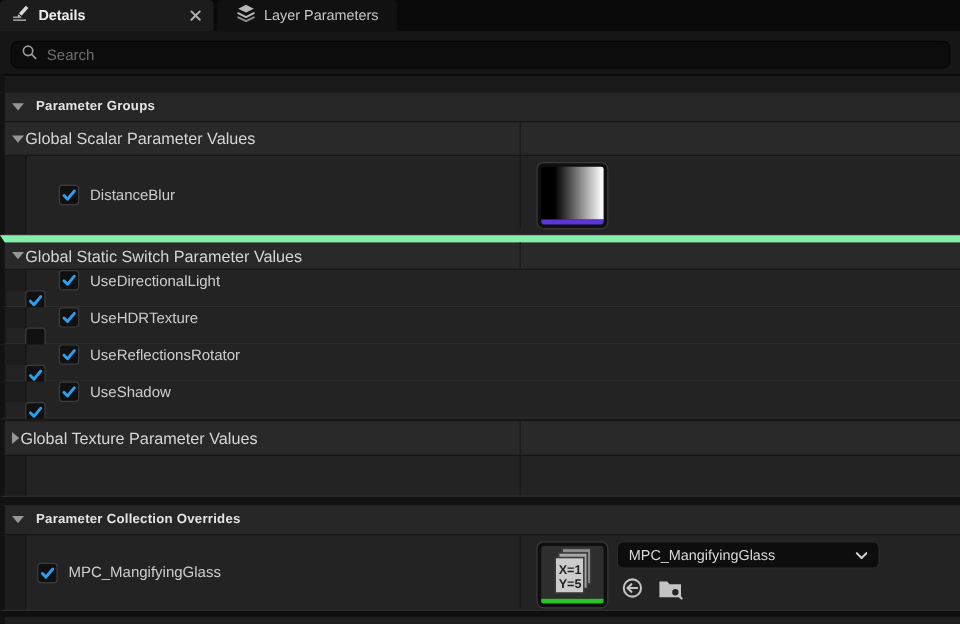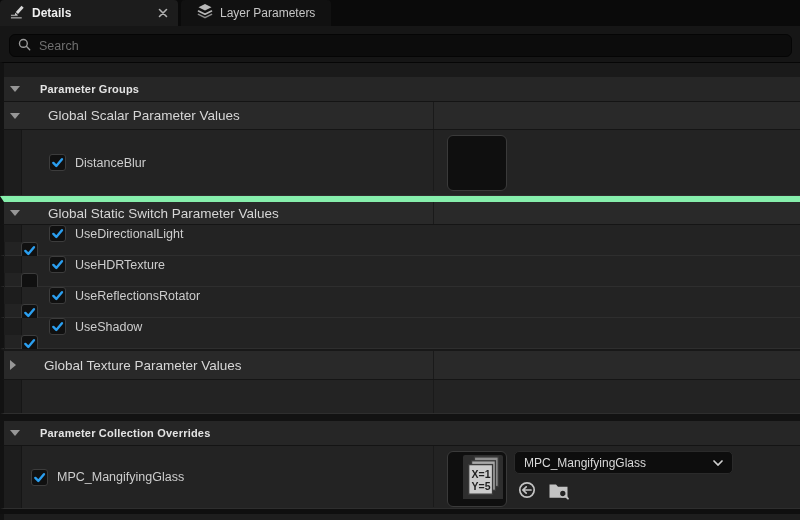--- a/index.html
+++ b/index.html
@@ -18,25 +18,25 @@
   
   .search-section { height:36px; background:#161616; padding:8px 8px 5px 9px; }
   .search-box { height:23px; background:#0c0c0c; border:1px solid #050505; border-radius:6px;
                 display:flex; align-items:center; padding:0 8px; gap:8px; }
   .search-placeholder { font-size:12.5px; color:#6f6f6f; }
 
   .gap-band { height:15px; background:#1a1a1a; border-top:1px solid #060606; border-left:4px solid #121212; }
 
   
   .hdr-small { height:25px; background:#262626; border-bottom:1px solid #141414; border-left:4px solid #121212;
-               display:flex; align-items:center; gap:20px; padding-left:6px; cursor:pointer; }
+               display:flex; align-items:center; gap:10px; padding-left:6px; cursor:pointer; }
   .hdr-small .hdr-text { font-size:11px; font-weight:bold; color:#e4e4e4; letter-spacing:0.2px; }
 
   .hdr-big { background:#292929; border-bottom:1px solid #151515; border-left:4px solid #121212;
-             display:flex; align-items:center; gap:28px; padding-left:6px; position:relative; cursor:pointer; }
+             display:flex; align-items:center; gap:1px; padding-left:6px; position:relative; cursor:pointer; }
   .hdr-big .hdr-text { font-size:13.5px; color:#d6d6d6; }
   .h28 { height:28px; }
   .h29 { height:29px; border-top:6px solid #86efac; }
   .h31 { height:31px; border-top:2px solid #181818; }
 
   
   .caret-down { width:0; height:0; border-left:5px solid transparent; border-right:5px solid transparent;
                 border-top:6px solid #969696; }
   .caret-right { width:0; height:0; border-top:5px solid transparent; border-bottom:5px solid transparent;
                  border-left:6px solid #969696; }
@@ -57,21 +57,21 @@
   
   .checkbox { width:17px; height:17px; background:#101010; border:1px solid #3c3c3c; border-radius:3px;
               flex:none; display:flex; align-items:center; justify-content:center; cursor:pointer; }
   .checkbox svg { display:none; }
   .checkbox.checked svg { display:block; }
   .ml27 { margin-left:27px; } .ml9 { margin-left:9px; } .ml16 { margin-left:16px; }
 
   
   .asset-wrap { display:flex; align-items:flex-start; padding-top:5px; align-self:flex-start; }
   .thumb { width:60px; height:56px; margin-left:13px; background:#0f0f0f; border:1px solid #3a3a3a;
-           border-radius:6px; padding:3px; display:flex; flex-direction:column; flex:none; cursor:pointer;align-items:flex-end; }
+           border-radius:6px; padding:3px; display:flex; flex-direction:column; flex:none; cursor:pointer; }
   .thumb-main { flex:1; border-radius:2px 2px 0 0; overflow:hidden; display:flex; align-items:center; justify-content:center; }
   .thumb-grad { background:linear-gradient(90deg,#000 0%,#000 22%,#f8f8f8 96%); }
   .thumb-pages { background:#2e2e2e; }
   .thumb-strip { height:4px; border-radius:0 0 2px 2px; }
 
   .stack { margin-left:7px; display:flex; flex-direction:column; }
   .dropdown { width:219px; height:23px; background:#0d0d0d; border:1px solid #2a2a2a; border-radius:5px;
               display:flex; align-items:center; padding:0 9px; cursor:pointer; }
   .dropdown .dd-text { font-size:12px; color:#d9d9d9; white-space:nowrap; overflow:hidden; }
   .dropdown .dd-chev { margin-left:auto; display:flex; align-items:center; }

